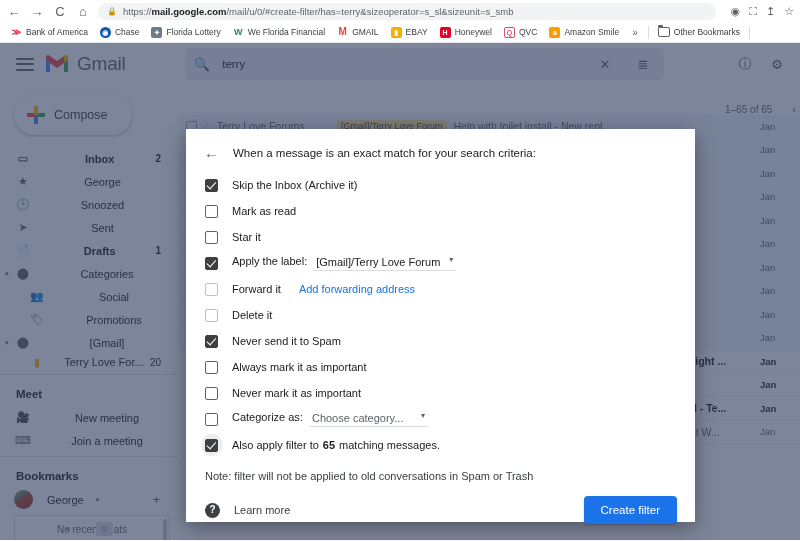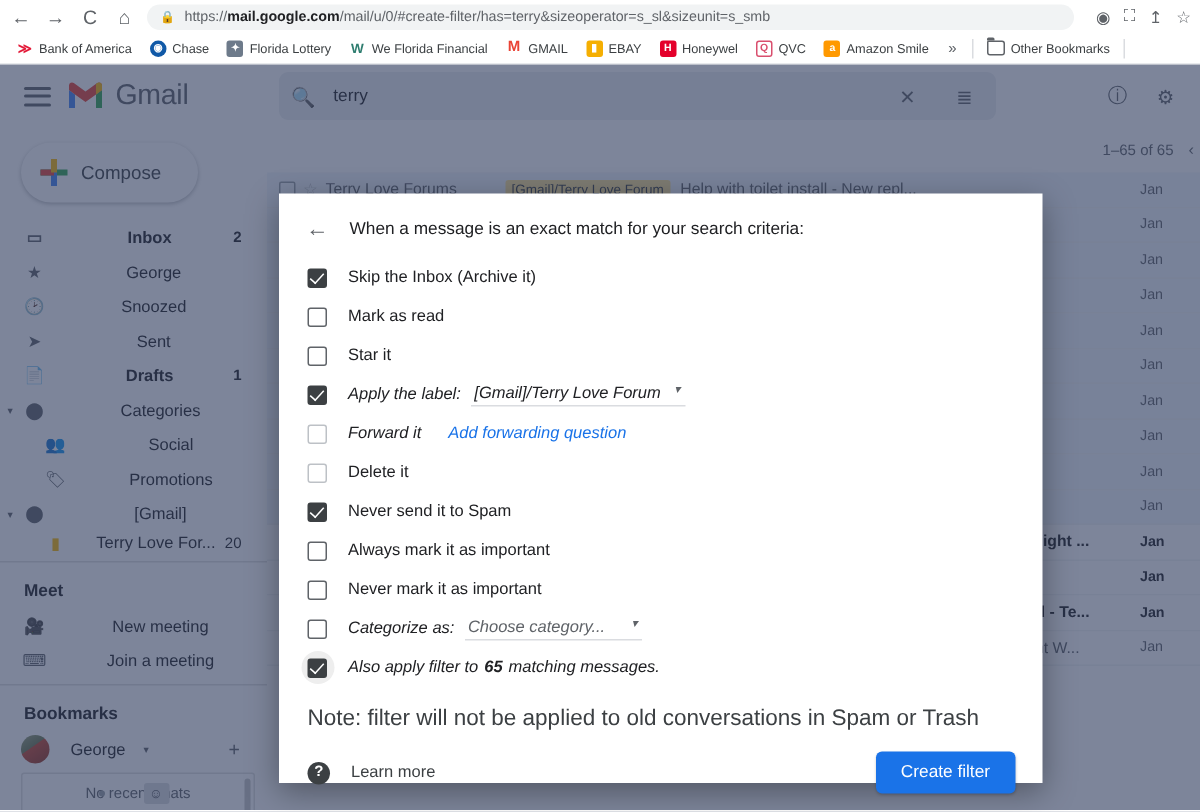--- a/index.html
+++ b/index.html
@@ -155,22 +155,22 @@
   .search-field .sf-ico { color: #5f6368; font-size: 13px; }
   .search-value { flex: 1 1 auto; font-size: 11.5px; color: #202124; }
   .icon-btn {
     width: 26px; height: 26px; display: flex; align-items: center;
     justify-content: center; color: #5f6368; font-size: 13px; flex: 0 0 auto;
     cursor: pointer;
   }
   .top-right-icons { margin-left: auto; display: flex; align-items: center; gap: 6px; }
 
   .toolbar-row {
-    height: 30px; display: flex; align-items: center; padding-left: 10px;
-    font-size: 10.5px; color: #5f6368;
+    height: 30px; display: flex; align-items: flex-end; padding-left: 10px;
+    gap: 10px; font-size: 10.5px; color: #5f6368;
   }
   .count-label { margin-left: auto; padding-right: 6px; font-size: 10px; }
   .pg-arrow { font-size: 11px; padding: 0 4px; }
 
   
   .mail-list { width: 622px; }
   .mail-row {
     height: 23.5px; display: flex; align-items: center; gap: 0;
     border-bottom: 1px solid #f1f3f4; font-size: 10.5px; color: #5f6368;
     padding-left: 8px; background: #f2f6fc; cursor: pointer;
@@ -226,34 +226,34 @@
     content: ""; position: absolute; left: 3.4px; top: 0.7px;
     width: 4px; height: 7.5px; border: solid #ffffff;
     border-width: 0 1.8px 1.8px 0; transform: rotate(42deg);
   }
   .cb.light { border-color: #bdc1c6; }
   .cb-ring {
     width: 22px; height: 22px; border-radius: 50%; background: #eeeeee;
     display: flex; align-items: center; justify-content: center;
     flex: 0 0 auto; margin-left: -4.5px; margin-right: 9.5px;
   }
-  .opt-text { display: flex; align-items: center; gap: 7px; font-style: italic; }
+  .opt-text { display: flex; align-items: flex-start; gap: 7px; }
   .select-inline {
     border-bottom: 1px solid #dadce0; padding: 1px 16px 2px 2px;
     position: relative; color: #202124; font-size: 11px; min-width: 118px;
     cursor: pointer;
   }
   .select-inline.placeholder { color: #5f6368; }
   .select-inline:after {
     content: "▾"; position: absolute; right: 3px; top: 0px;
     font-size: 8px; color: #5f6368;
   }
   .link-blue { color: #1a73e8; font-size: 11px; cursor: pointer; }
   .fd-note {
-    padding: 12px 0 0 19px; font-size: 15px; color: #3c4043;
+    padding: 12px 0 0 19px; font-size: 11px; color: #3c4043;
   }
   .fd-footer {
     display: flex; align-items: center; padding: 14px 18px 0 19px;
   }
   .help-pill {
     display: flex; align-items: center; gap: 14px; font-size: 11px; color: #1a73e8;
   }
   .q-ico {
     width: 15px; height: 15px; border-radius: 50%; background: #3c4043;
     color: #fff; font-size: 10px; font-weight: 700; display: flex;
@@ -613,21 +613,21 @@
         <span class="opt-text">
           <span>Apply the label:</span>
           <span class="select-inline">[Gmail]/Terry Love Forum</span>
         </span>
       </div>
 
       <div class="fd-opt">
         <span class="cb light"></span>
         <span class="opt-text" style="gap:18px;">
           <span>Forward it</span>
-          <span class="link-blue">Add forwarding question</span>
+          <span class="link-blue">Add forwarding address</span>
         </span>
       </div>
 
       <div class="fd-opt">
         <span class="cb light"></span>
         <span>Delete it</span>
       </div>
 
       <div class="fd-opt">
         <span class="cb checked"></span>

